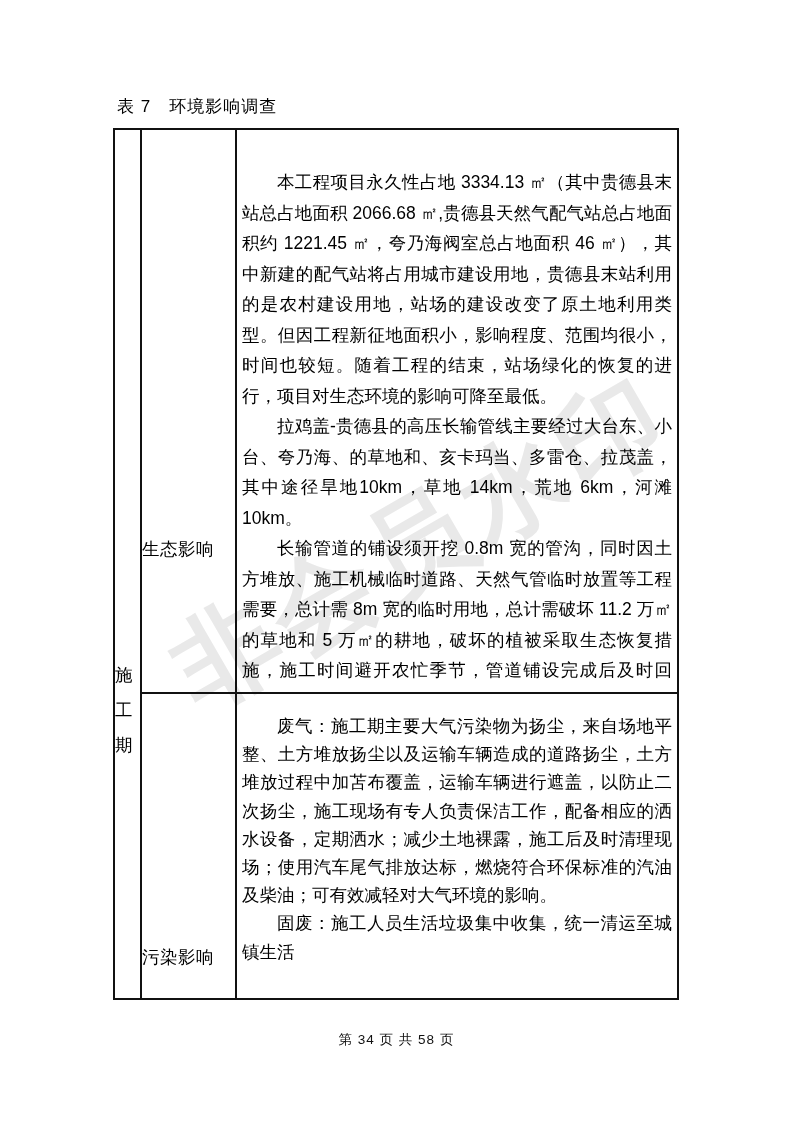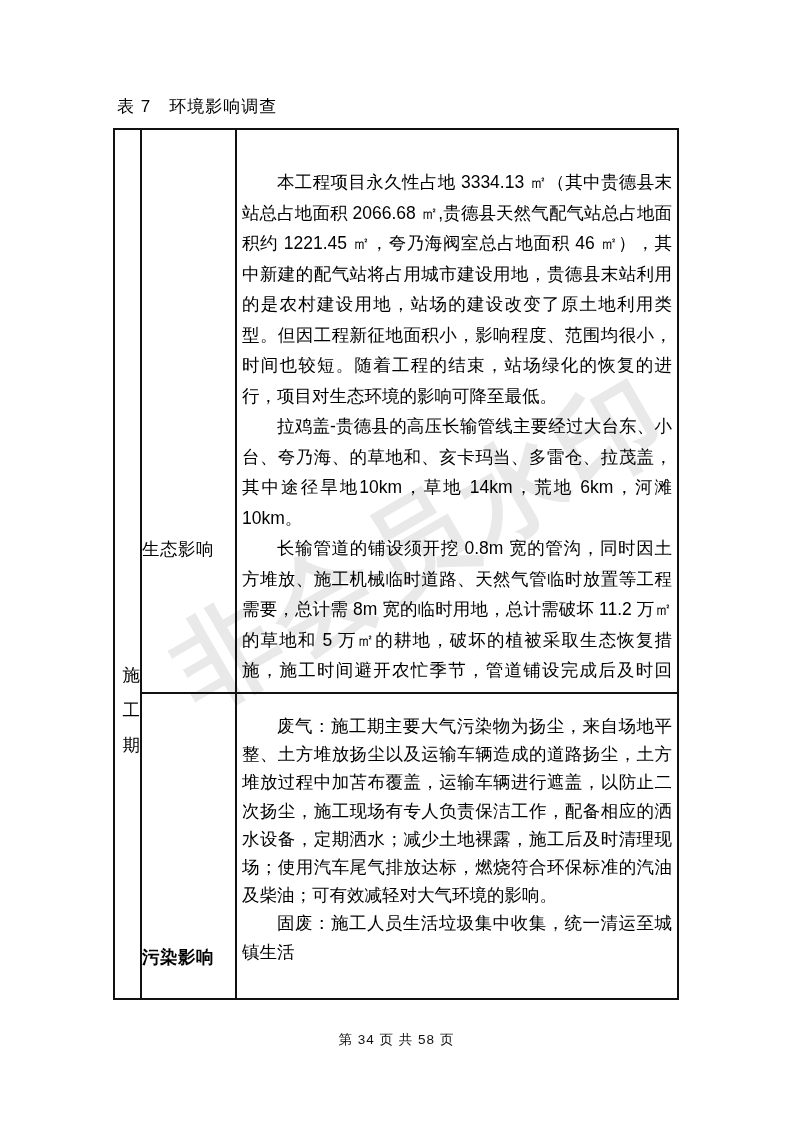--- a/index.html
+++ b/index.html
@@ -52,33 +52,33 @@
     border: 2px solid #111;
     background: transparent;
   }
   .cell { overflow: hidden; }
   .cell-rowheader {
     grid-column: 1;
     grid-row: 1 / 3;
     border-right: 2px solid #111;
     font-size: 17.5px;
     line-height: 35px;
-    text-align: right;
+    text-align: left;
     word-break: break-all;
     padding-top: 528px;
   }
   .cell-label {
     grid-column: 2;
     border-right: 2px solid #111;
     font-size: 17.5px;
     text-align: left;
     letter-spacing: 0.5px;
   }
   .cell-label.r1 { grid-row: 1; border-bottom: 2px solid #111; padding-top: 407px; }
-  .cell-label.r2 { grid-row: 2; padding-top: 251px; font-weight: bold; }
+  .cell-label.r2 { grid-row: 2; padding-top: 251px; }
   .cell-content {
     grid-column: 3;
     font-size: 17.5px;
     text-align: justify;
     text-justify: inter-ideograph;
     padding: 5px 5px 0 5px;
   }
   .cell-content.r1 { grid-row: 1; border-bottom: 2px solid #111; line-height: 30.5px; margin-top: 32px; }
   .cell-content.r2 { grid-row: 2; line-height: 28.2px; padding-top: 18px; }
   .cell-content p { text-indent: 2em; }

